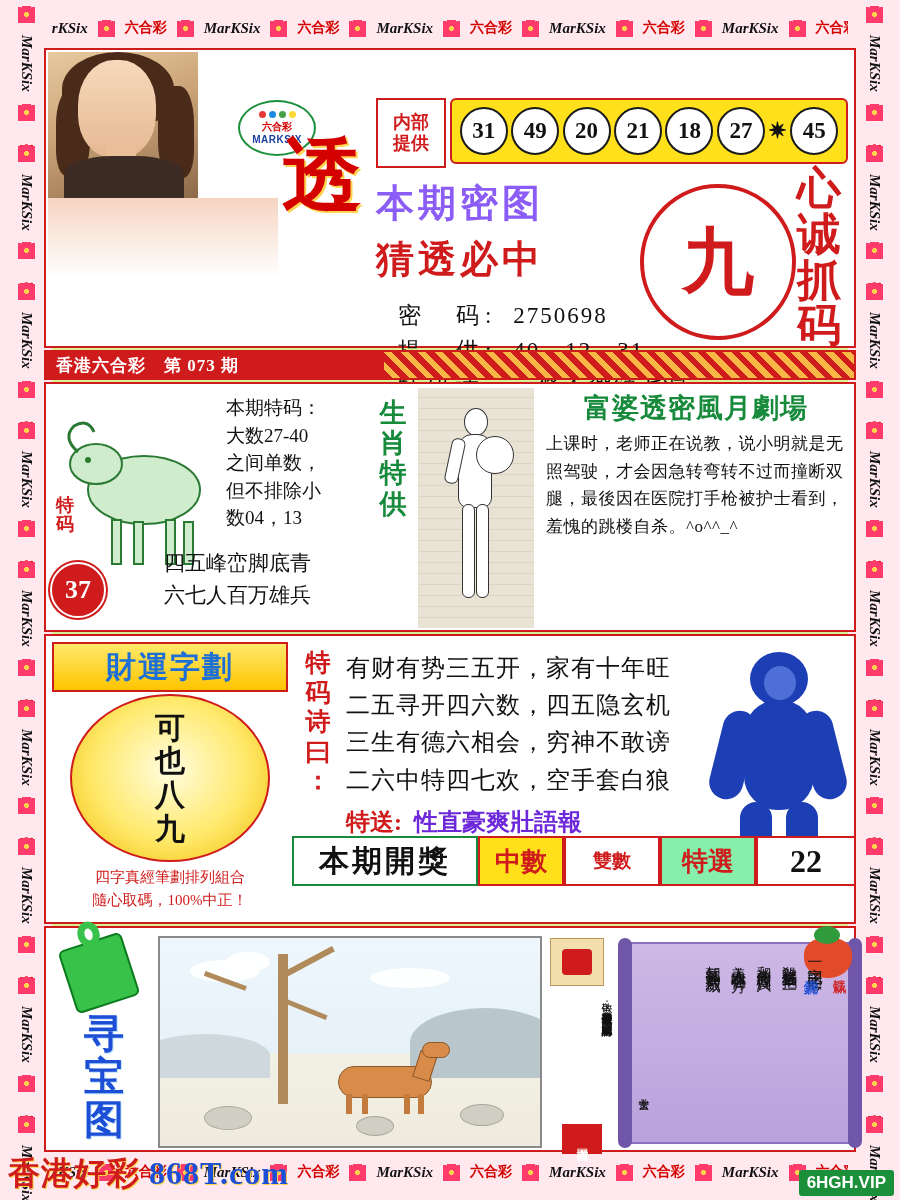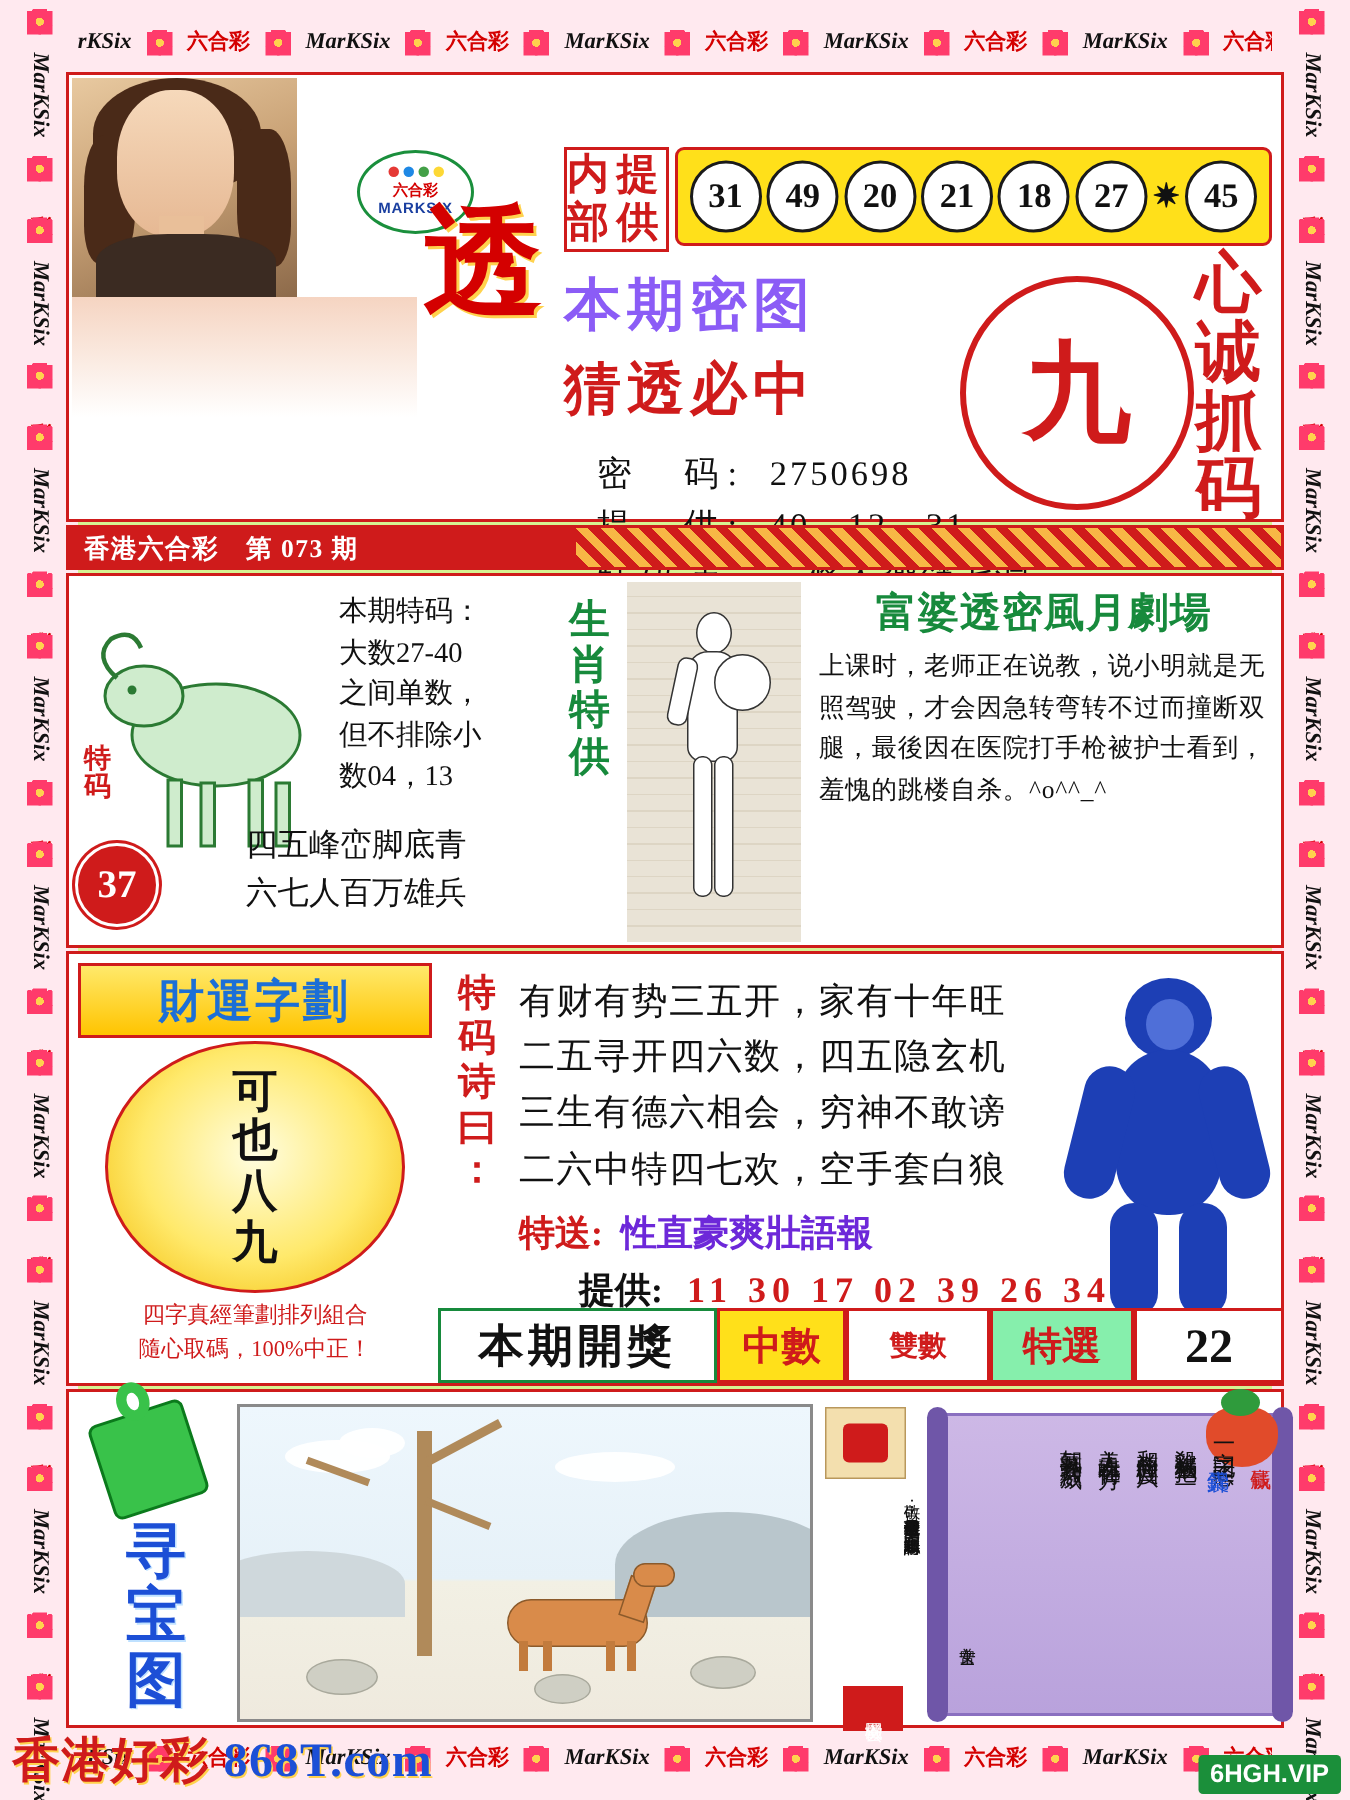--- a/index.html
+++ b/index.html
@@ -106,22 +106,22 @@
   .big-tou{
     position:absolute;left:236px;top:86px;width:72px;height:108px;
     font-family:"Liberation Serif",serif;font-size:80px;font-weight:bold;
     color:#d40000;text-shadow:2px 2px 0 #ffd24d;
     line-height:1;
   }
 
   .inner-label{
     position:absolute;left:330px;top:48px;width:66px;height:66px;
     border:2px solid #cf1b1b;background:#fff;color:#cf1b1b;
-    font-family:"Liberation Serif",serif;font-weight:bold;font-size:28px;
-    display:flex;flex-direction:row;align-items:center;justify-content:center;
+    font-family:"Liberation Serif",serif;font-weight:bold;font-size:18px;
+    display:flex;flex-direction:column;align-items:center;justify-content:center;
     line-height:1.15;
   }
   .nums-bar{
     position:absolute;left:404px;top:48px;width:398px;height:66px;
     background:#ffe01a;border:2px solid #cf1b1b;border-radius:6px;
     display:flex;align-items:center;justify-content:space-around;
     padding:0 6px;box-sizing:border-box;
   }
   .ball{
     width:44px;height:44px;border-radius:50%;
@@ -278,21 +278,21 @@
   .monkey .m-head{position:absolute;left:40px;top:0;width:58px;height:54px;border-radius:50%;background:#1d3fb5;}
   .monkey .m-face{position:absolute;left:54px;top:14px;width:32px;height:34px;border-radius:50%;background:#4f6fd8;}
   .monkey .m-body{position:absolute;left:34px;top:48px;width:70px;height:110px;border-radius:34px;background:#1d3fb5;}
   .monkey .m-armL{position:absolute;left:6px;top:58px;width:34px;height:90px;border-radius:18px;background:#1d3fb5;transform:rotate(14deg);}
   .monkey .m-armR{position:absolute;left:96px;top:58px;width:34px;height:90px;border-radius:18px;background:#1d3fb5;transform:rotate(-14deg);}
   .monkey .m-legL{position:absolute;left:30px;top:150px;width:32px;height:76px;border-radius:16px;background:#1d3fb5;}
   .monkey .m-legR{position:absolute;left:76px;top:150px;width:32px;height:76px;border-radius:16px;background:#1d3fb5;}
 
   
   .result-bar{
-    position:absolute;left:248px;top:824px;width:564px;height:50px;
+    position:absolute;left:248px;top:788px;width:564px;height:50px;
     display:flex;align-items:stretch;justify-content:flex-end;
   }
   .rb-cell{
     border:2px solid #cf1b1b;box-sizing:border-box;
     display:flex;align-items:center;justify-content:center;
     font-family:"Liberation Serif",serif;font-weight:bold;
   }
   .rb-main{flex:0 0 186px;background:#fff;color:#111;font-size:30px;letter-spacing:3px;border-color:#178a3c;}
   .rb-y{flex:0 0 86px;background:#ffe01a;color:#cf1b1b;font-size:26px;}
   .rb-w{flex:0 0 96px;background:#fff;color:#cf1b1b;font-size:19px;}

